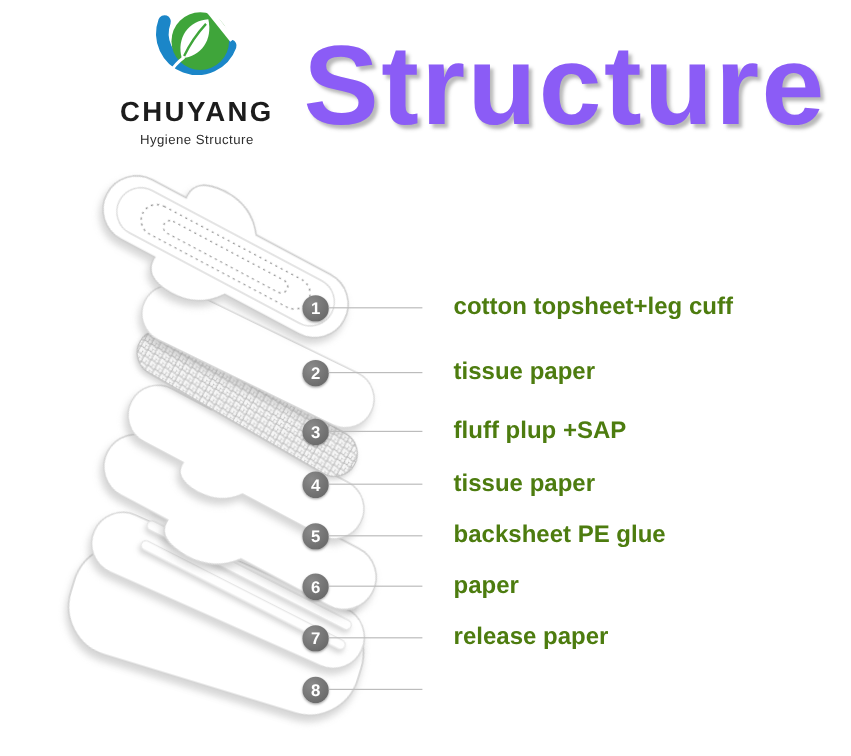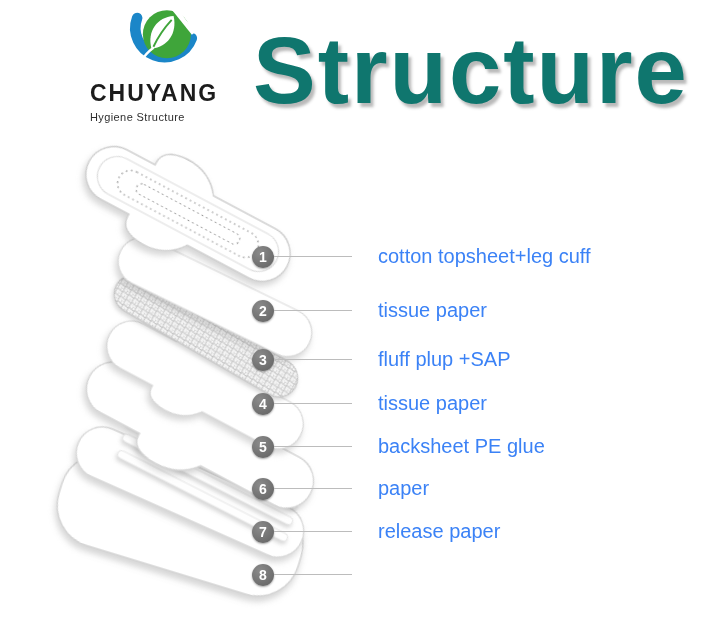--- a/index.html
+++ b/index.html
@@ -3,50 +3,50 @@
 <meta charset="utf-8">
 <style>
   html, body { margin: 0; padding: 0; background: #ffffff; }
   .stage {
     position: relative; width: 709px; height: 630px;
     background: #ffffff; overflow: hidden;
     font-family: "Liberation Sans", sans-serif;
   }
 
   
-  .logo-block { position: absolute; left: 90px; top: 4px; width: 148px; }
+  .logo-block { position: absolute; left: 90px; top: 4px; width: 148px; text-align: center; }
   .logo-mark { display: block; margin: 0 auto; }
   .logo-company { font-size: 23px; font-weight: bold; letter-spacing: 2px; color: #1c1c1c; margin-top: 2px; }
   .logo-tagline { font-size: 11px; color: #2e2e2e; letter-spacing: 0.4px; margin-top: 4px; }
 
   
   .page-title {
     position: absolute; left: 253px; top: 24px; line-height: 1;
     font-size: 94px; font-weight: bold; letter-spacing: 2px;
-    color: #0f766e; white-space: nowrap;
+    color: #8b5cf6; white-space: nowrap;
     text-shadow: 3px 4px 3px rgba(100,100,100,0.45);
   }
 
   
   .diagram-svg { position: absolute; left: 30px; top: 140px; }
   .sh  { filter: drop-shadow(0 5px 3px rgba(120,120,120,0.30)); }
   .sh2 { filter: drop-shadow(0 3px 2px rgba(120,120,120,0.30)); }
 
   
   .callout { position: absolute; left: 0; width: 709px; height: 22px; }
   .marker {
     position: absolute; left: 252px; top: 0; width: 22px; height: 22px;
     border-radius: 50%;
     background: radial-gradient(circle at 35% 30%, #8a8a8a, #616161);
     color: #ffffff; font-size: 14px; font-weight: bold;
     text-align: center; line-height: 22px;
     box-shadow: 0 1px 2px rgba(0,0,0,0.35);
   }
   .connector { position: absolute; left: 274px; top: 10px; width: 78px; height: 0; border-top: 1.5px solid #bcbcbc; }
-  .callout-label { position: absolute; left: 378px; top: -1px; font-size: 20px; color: #3b82f6; white-space: nowrap; }
+  .callout-label { position: absolute; left: 378px; top: -1px; font-size: 20px; color: #4d7c0f; white-space: nowrap; font-weight: bold; }
 </style>
 </head>
 <body>
 
 <div class="stage">
 
   <div class="logo-block">
     <svg class="logo-mark" width="96" height="74" viewBox="0 0 100 76">
       <path d="M 22,14 A 30,30 0 1 0 79,35" fill="none" stroke="#1B86C8" stroke-width="11" stroke-linecap="round"></path>
       <circle cx="53" cy="31" r="25" fill="#3FA53A"></circle>

